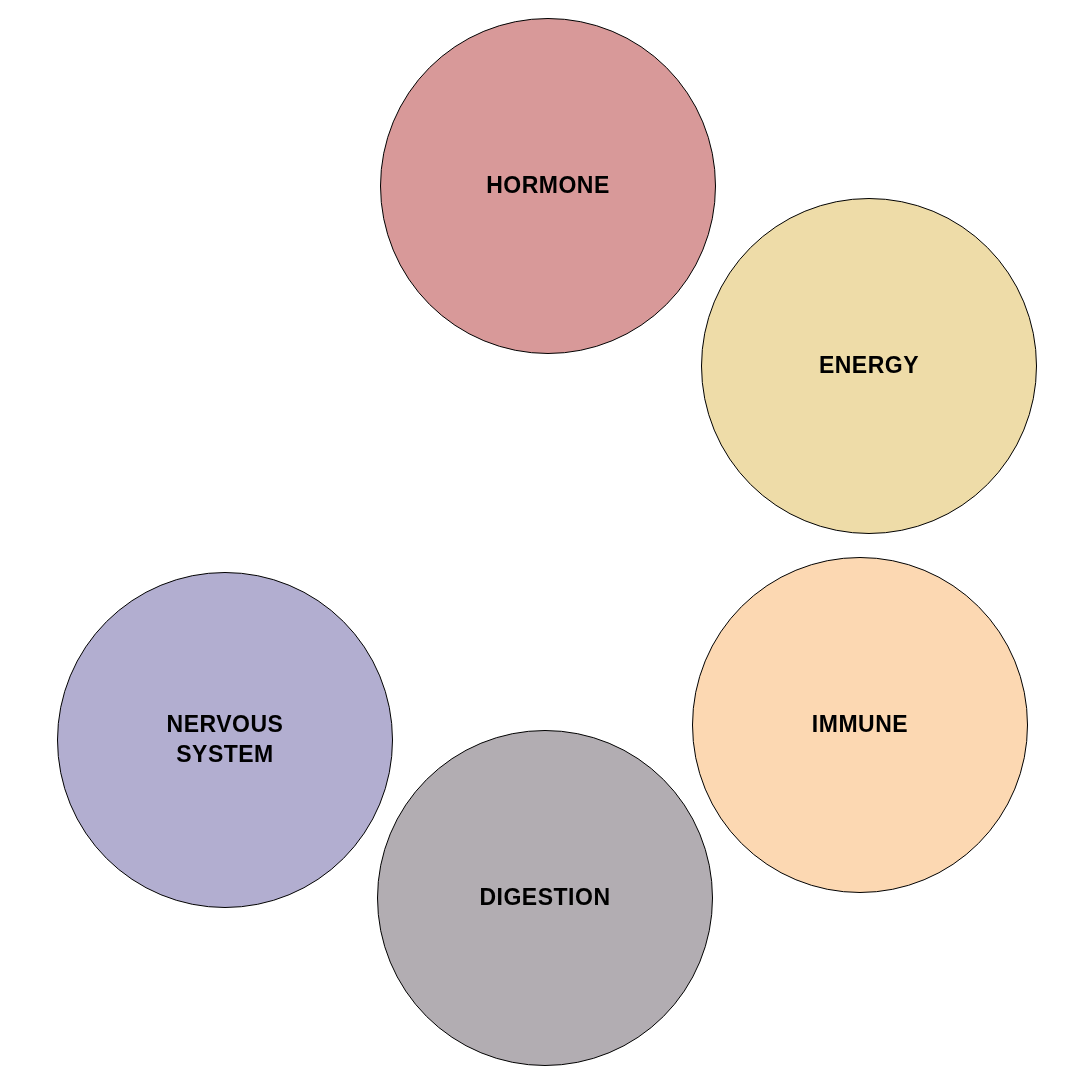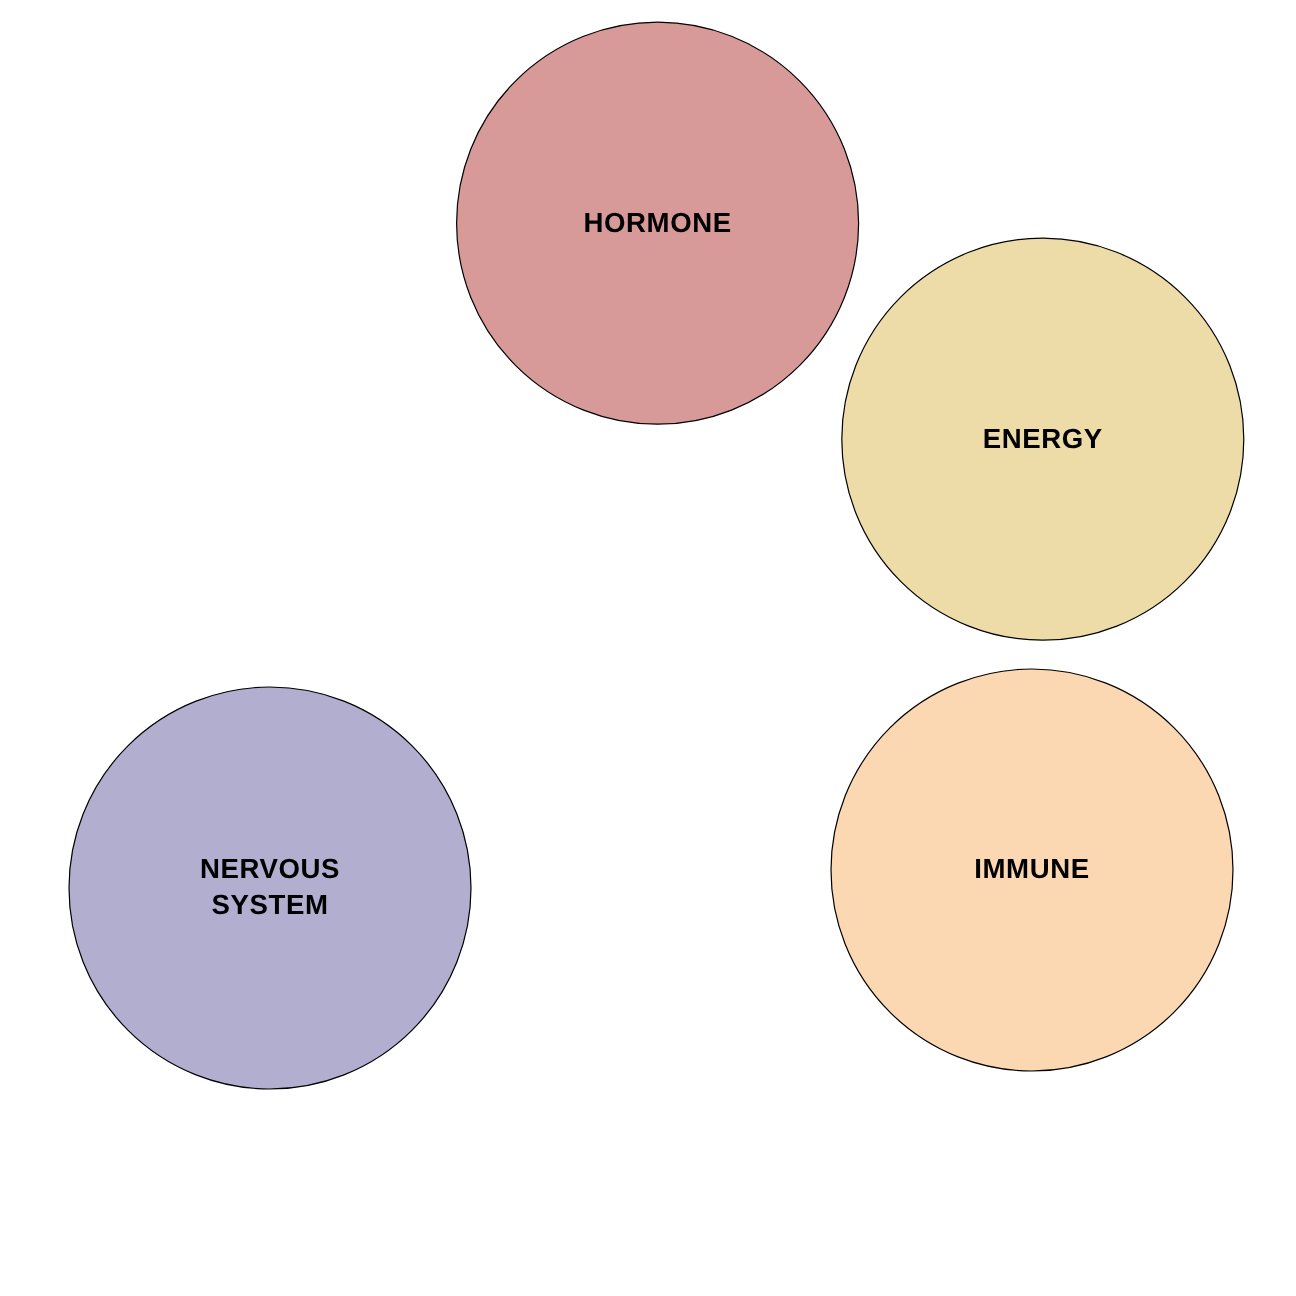--- a/index.html
+++ b/index.html
@@ -53,20 +53,23 @@
   </div>
 
   <div class="node node-detox" style="background: rgb(238, 220, 168);">
     <span class="node-label">ENERGY</span>
   </div>
 
   <div class="node node-immune" style="background: rgb(252, 216, 178);">
     <span class="node-label">IMMUNE</span>
   </div>
 
+  <div class="node node-digestion" style="background: rgb(178, 173, 178);">
+    <span class="node-label">DIGESTION</span>
+  </div>
 
   <div class="node node-nervous" style="background: rgb(178, 174, 208);">
     <span class="node-label">NERVOUS
 SYSTEM</span>
   </div>
 
 
 </div>
 
 </body></html>

